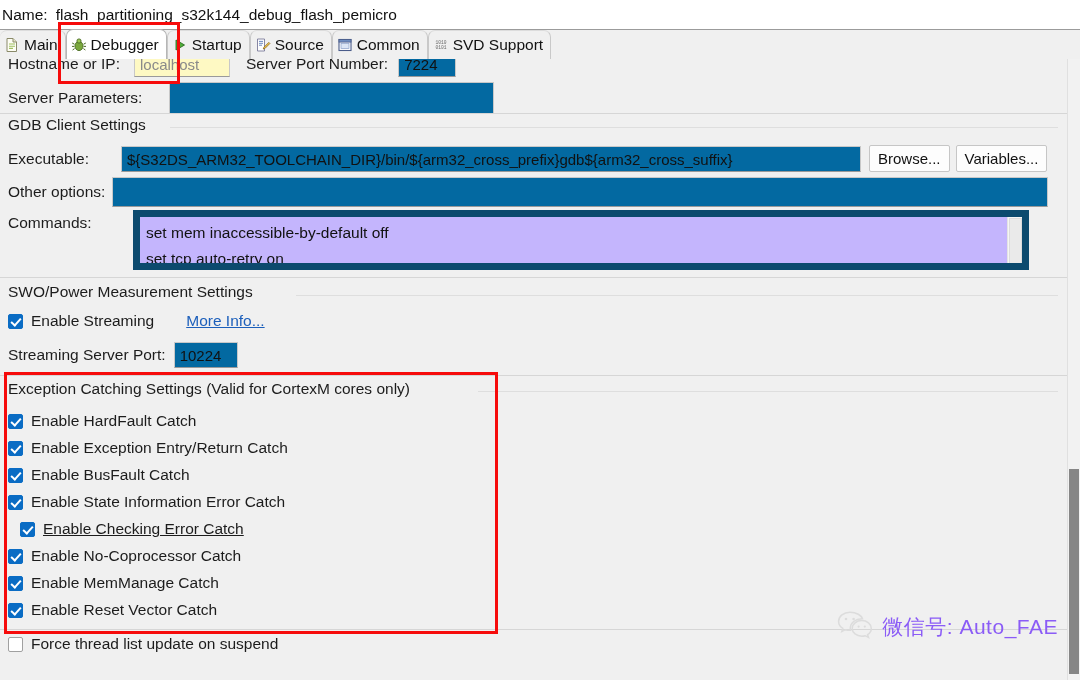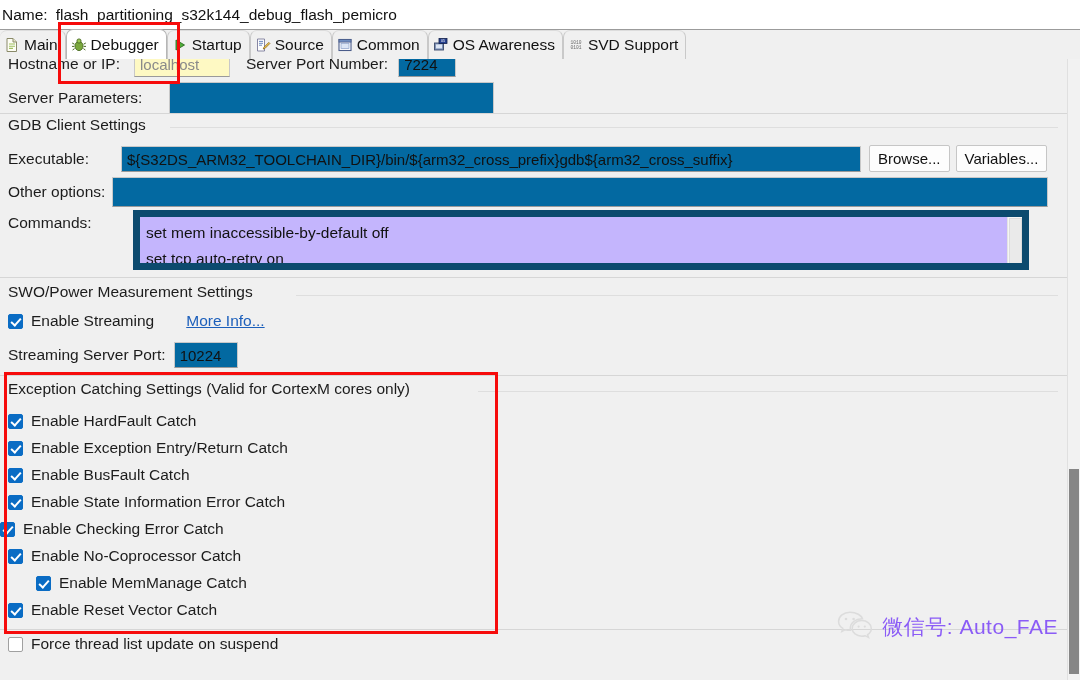--- a/index.html
+++ b/index.html
@@ -339,29 +339,29 @@
     <span class="lbl">Enable HardFault Catch</span>
   </div>
   <div class="row cbrow" style="left:8px; top:409px;">
     <span class="cb on"></span>
     <span class="lbl">Enable BusFault Catch</span>
   </div>
   <div class="row cbrow" style="left:8px; top:436px;">
     <span class="cb on"></span>
     <span class="lbl">Enable State Information Error Catch</span>
   </div>
-  <div class="row cbrow" style="left:0; top:463px;">
+  <div class="row cbrow" style="left:20px; top:463px;text-decoration:underline;">
     <span class="cb on"></span>
     <span class="lbl">Enable Checking Error Catch</span>
   </div>
   <div class="row cbrow" style="left:8px; top:490px;">
     <span class="cb on"></span>
     <span class="lbl">Enable No-Coprocessor Catch</span>
   </div>
-  <div class="row cbrow" style="left:8px; top:517px;padding-left:28px;">
+  <div class="row cbrow" style="left:8px; top:517px;">
     <span class="cb on"></span>
     <span class="lbl">Enable MemManage Catch</span>
   </div>
   <div class="row cbrow" style="left:8px; top:544px;">
     <span class="cb on"></span>
     <span class="lbl">Enable Reset Vector Catch</span>
   </div>
 
   <div class="sep" style="top:572px;"></div>
 
@@ -424,31 +424,20 @@
     <span class="tabicon">
       <svg width="16" height="16" viewBox="0 0 16 16">
         <rect x="2" y="2.5" width="12" height="11" fill="#ffffff" stroke="#4a5c8a" stroke-width="1.1"></rect>
         <rect x="2" y="2.5" width="12" height="2.6" fill="#6f8ec0" stroke="#4a5c8a" stroke-width="0.8"></rect>
         <rect x="4" y="6.6" width="8" height="5" fill="#dbe5f5" stroke="#8aa0c8" stroke-width="0.7"></rect>
       </svg>
     </span>
     <span>Common</span>
   </div>
 
-  <div class="tab">
-    <span class="tabicon">
-      <svg width="16" height="16" viewBox="0 0 16 16">
-        <rect x="1.5" y="6" width="9" height="7" fill="#7f93b8" stroke="#3b4a6b" stroke-width="0.9"></rect>
-        <rect x="3" y="7.4" width="6" height="4" fill="#dde6f4"></rect>
-        <rect x="6" y="1.5" width="8" height="5" fill="#25408f" stroke="#12204a" stroke-width="0.8"></rect>
-        <text x="10" y="5.4" font-size="3.6" fill="#ffffff" text-anchor="middle" font-family="Liberation Sans, sans-serif">05</text>
-      </svg>
-    </span>
-    <span>OS Awareness</span>
-  </div>
 
   <div class="tab">
     <span class="tabicon">
       <svg width="16" height="16" viewBox="0 0 16 16">
         <text x="8" y="7" font-size="4.6" fill="#6a6a6a" text-anchor="middle" font-family="Liberation Mono, monospace">1010</text>
         <text x="8" y="12.4" font-size="4.6" fill="#6a6a6a" text-anchor="middle" font-family="Liberation Mono, monospace">0101</text>
       </svg>
     </span>
     <span>SVD Support</span>
   </div>

